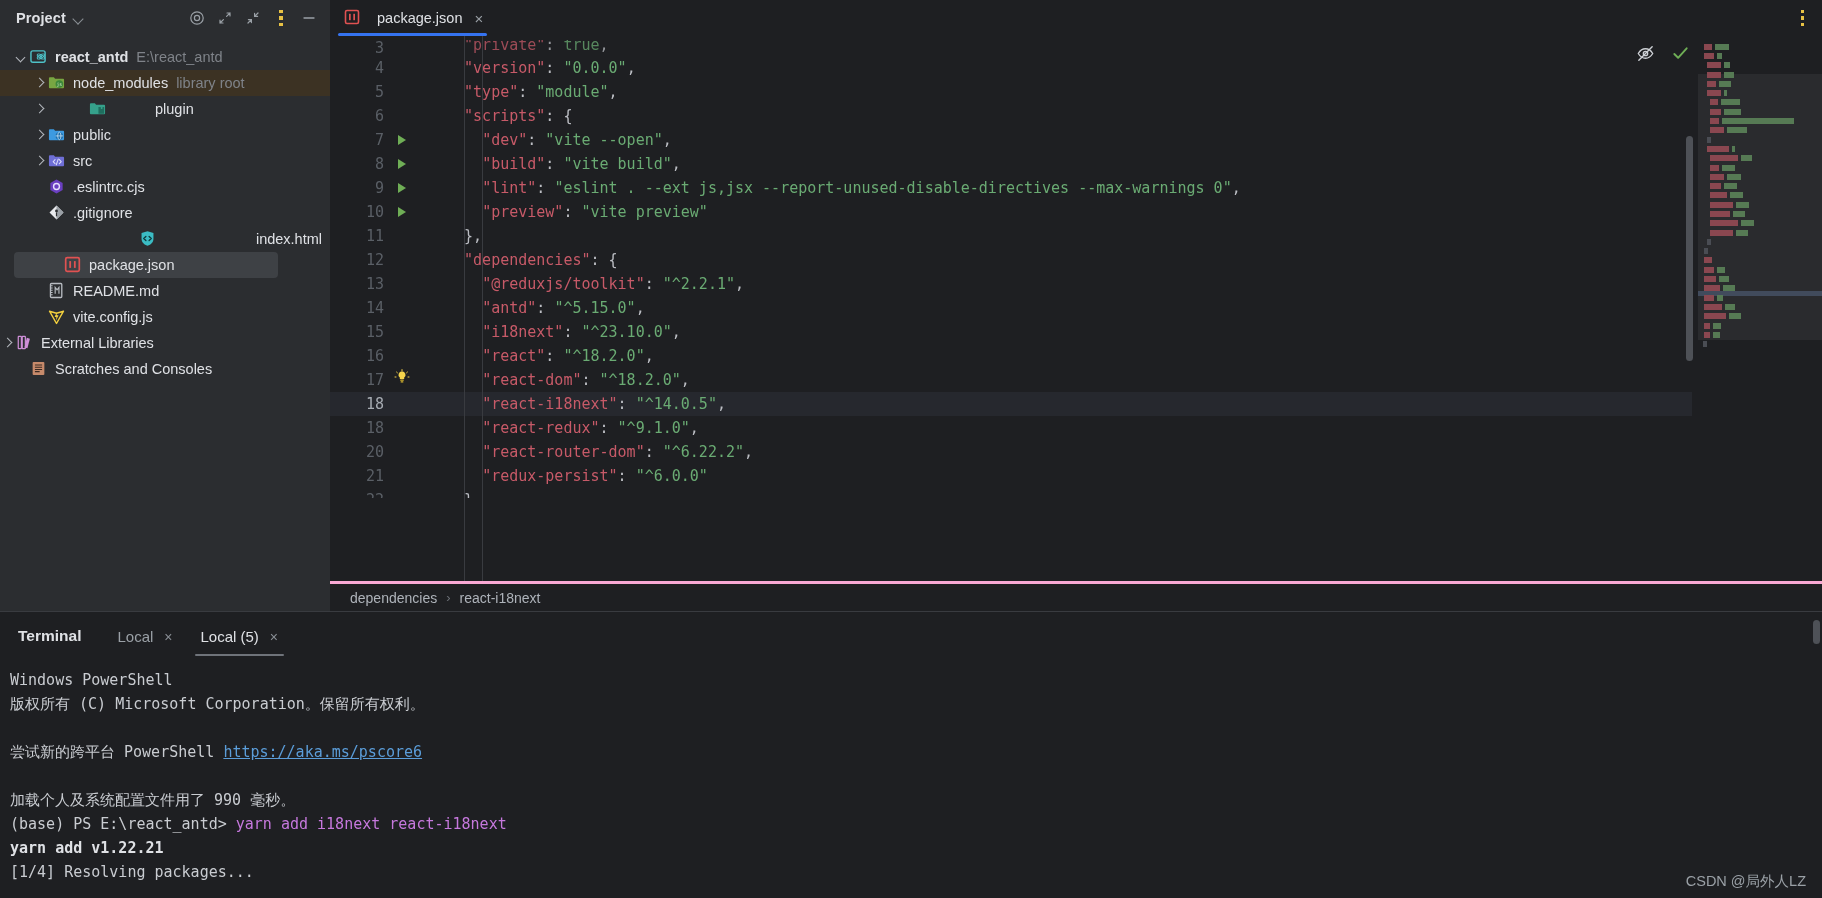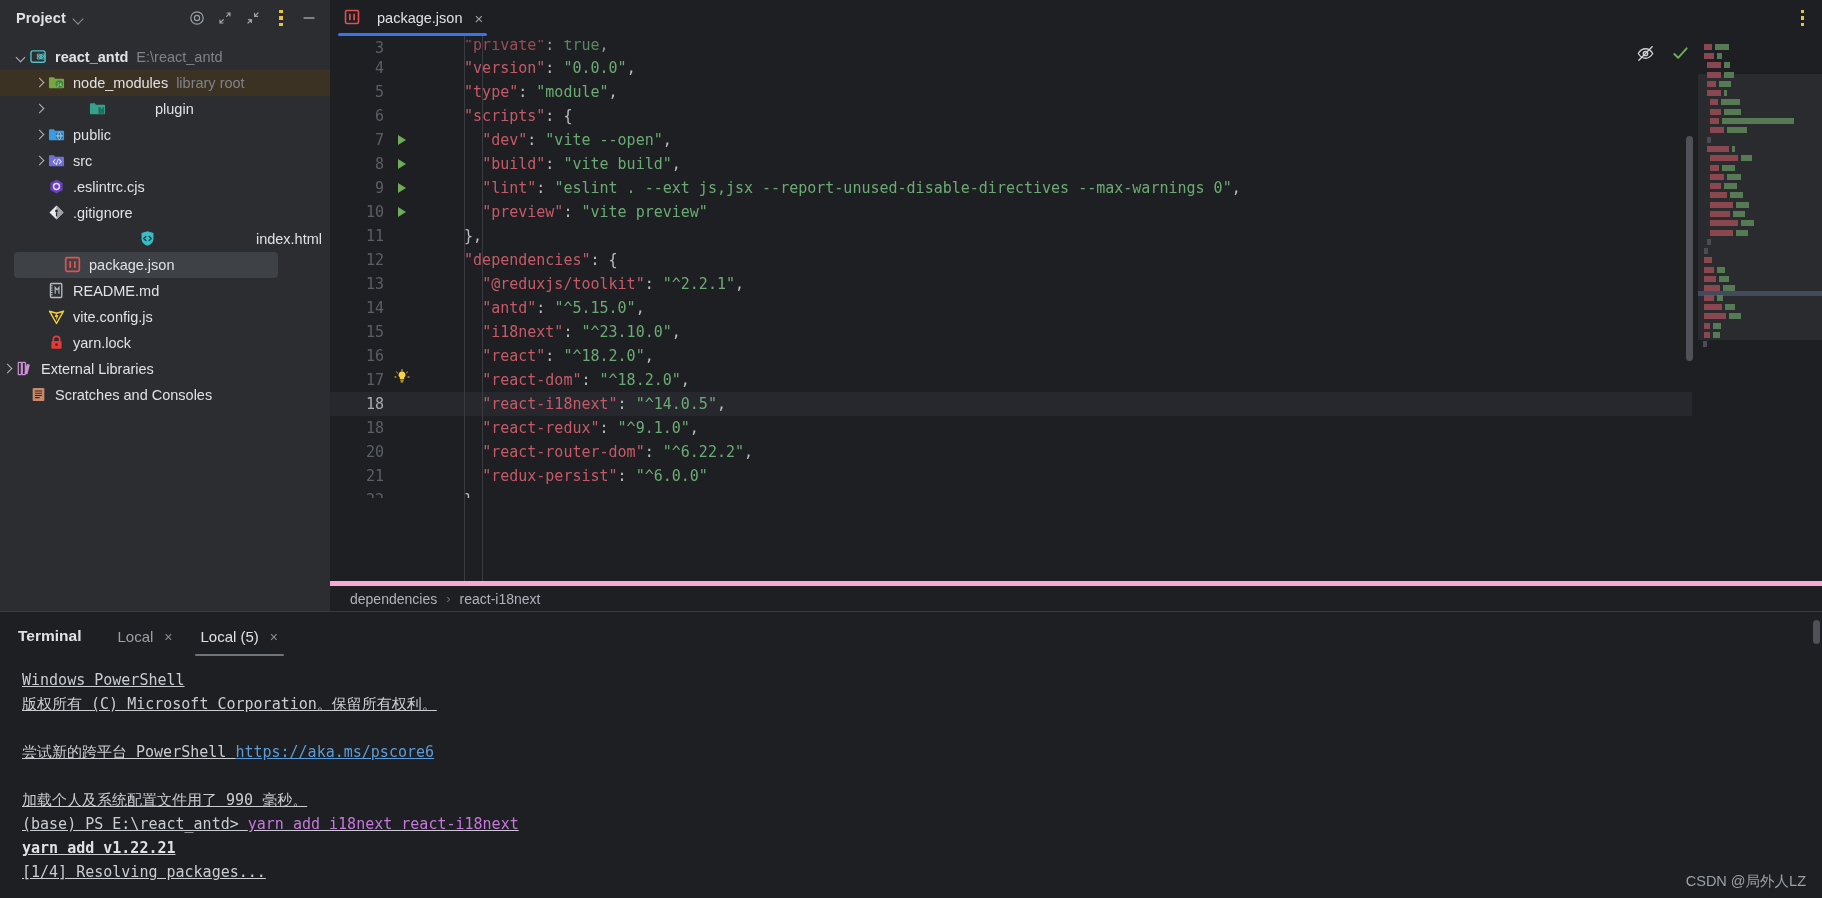--- a/index.html
+++ b/index.html
@@ -104,41 +104,41 @@
   .mm-row .bs { height: 6px; background: #567a54; display: block; }
   .mm-row .bp { height: 6px; background: #4a4d54; display: block; }
   .mm-viewport { position: absolute; left: 6px; right: 0; background: rgba(255,255,255,.055); pointer-events: none; }
   .mm-curline { position: absolute; left: 6px; right: 0; height: 5px; background: rgba(120,150,200,.30); }
   .scroll-thumb { position: absolute; width: 7px; background: #4e5157; border-radius: 4px; }
 
   .gutter-icons { position: absolute; right: 132px; top: 8px; display: flex; gap: 16px; align-items: center; z-index: 4; }
 
   .breadcrumb {
     height: 30px; display: flex; align-items: center; gap: 9px; padding-left: 20px;
-    background: #1e1f22; color: #aeb3ba; font-size: 14px; border-top: 5px solid #f9a8d4;
+    background: #1e1f22; color: #aeb3ba; font-size: 14px; border-top: 3px solid #f9a8d4;
   }
   .bc-sep { color: #6d7177; font-size: 13px; }
 
   
   .terminal { flex: 1; background: #1e1f22; display: flex; flex-direction: column; border-top: 1px solid #393b40; }
   .term-head { height: 44px; display: flex; align-items: flex-end; gap: 0; padding-left: 10px; background: #1e1f22; }
   .term-title { color: #dfe1e5; font-size: 15.5px; font-weight: 600; padding: 0 22px 11px 8px; }
   .term-tab {
     display: flex; align-items: center; gap: 11px; padding: 0 14px 11px 14px;
     color: #9aa0a6; font-size: 15px; position: relative;
   }
   .term-tab.active { color: #dfe1e5; }
   .term-tab.active::after {
     content: ""; position: absolute; left: 8px; right: 8px; bottom: 0; height: 2.5px;
     background: #6f737a; border-radius: 2px;
   }
   .term-close { font-size: 14px; color: #8a8f96; }
   .term-body {
-    flex: 1; padding: 12px 14px 0 22px; font-family: "DejaVu Sans Mono", monospace;
-    font-size: 15px; color: #c9ccd1; line-height: 24px; white-space: pre; overflow: hidden; text-decoration: underline;
+    flex: 1; padding: 12px 14px 0 10px; font-family: "DejaVu Sans Mono", monospace;
+    font-size: 15px; color: #c9ccd1; line-height: 24px; white-space: pre; overflow: hidden;
   }
   .tline { height: 24px; }
   .link { color: #5b9dd9; text-decoration: underline; }
   .cmd { color: #c678dd; }
   .bold { font-weight: bold; color: #dfe1e5; }
   .watermark {
     position: absolute; right: 16px; bottom: 7px; color: #9aa0a6;
     font-size: 14.5px; font-family: "Liberation Sans", sans-serif;
   }
   .term-scrollbar { position: absolute; right: 2px; top: 620px; width: 7px; height: 24px; background: #4e5157; border-radius: 4px; }
@@ -299,31 +299,20 @@
           </div>
           <div class="tree-row" style="padding-left: 32px;">
             <span class="twisty "></span>
             <span class="ficon">
               <svg width="17" height="17" viewBox="0 0 18 18">
                 <path d="M1.6 3.4L9 16.4l7.4-13L9 5.6z" fill="none" stroke="#f3d03e" stroke-width="1.5" stroke-linejoin="round"></path>
                 <path d="M9.6 4.2L7 9.3l2 .5-.8 3.6 3-5.5-2-.5z" fill="#f3d03e"></path>
               </svg>
             </span>
             <span class="tname">vite.config.js</span>
-          </div>
-          <div class="tree-row" style="padding-left: 32px;">
-            <span class="twisty "></span>
-            <span class="ficon">
-              <svg width="17" height="17" viewBox="0 0 18 18">
-                <path d="M5.6 7.8V5.9a3.4 3.4 0 016.8 0v1.9" fill="none" stroke="#e03c3c" stroke-width="1.8"></path>
-                <rect x="3.6" y="7.5" width="10.8" height="8.2" rx="1.4" fill="#e03c3c"></rect>
-                <circle cx="9" cy="11.3" r="1.5" fill="#7a1414"></circle>
-              </svg>
-            </span>
-            <span class="tname">yarn.lock</span>
           </div>
           <div class="tree-row" style="padding-left: 0;">
             <span class="twisty closed"></span>
             <span class="ficon">
               <svg width="17" height="17" viewBox="0 0 18 18">
                 <rect x="2.4" y="2.6" width="3.3" height="12.8" rx=".6" fill="none" stroke="#cf8fd8" stroke-width="1.3"></rect>
                 <rect x="6.6" y="2.6" width="3.3" height="12.8" rx=".6" fill="none" stroke="#cf8fd8" stroke-width="1.3"></rect>
                 <path d="M11.4 4.1l3.3.9-2.6 10.1-3.1-.9z" fill="#cf8fd8"></path>
               </svg>
             </span>

